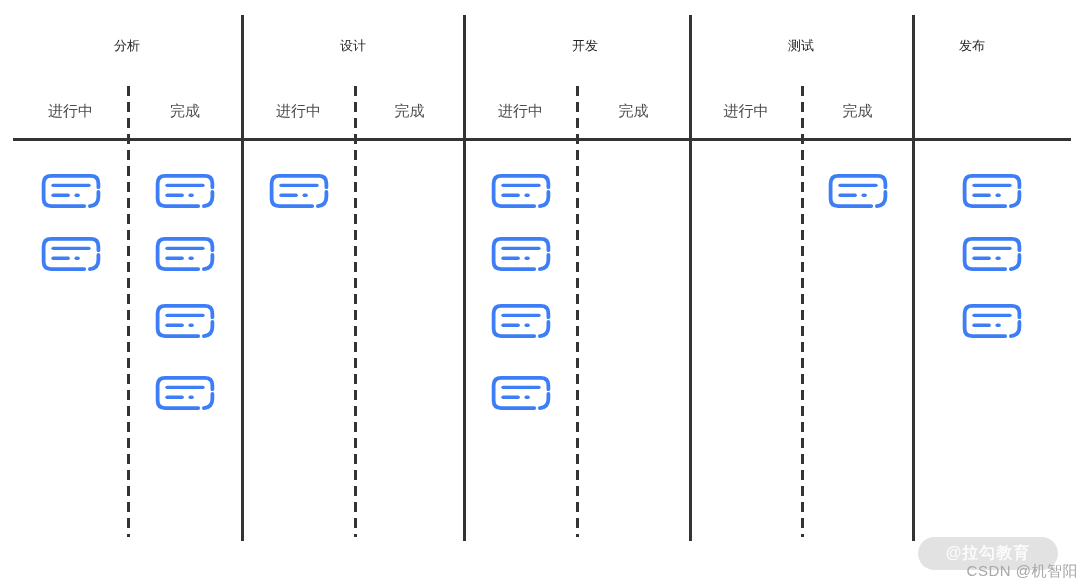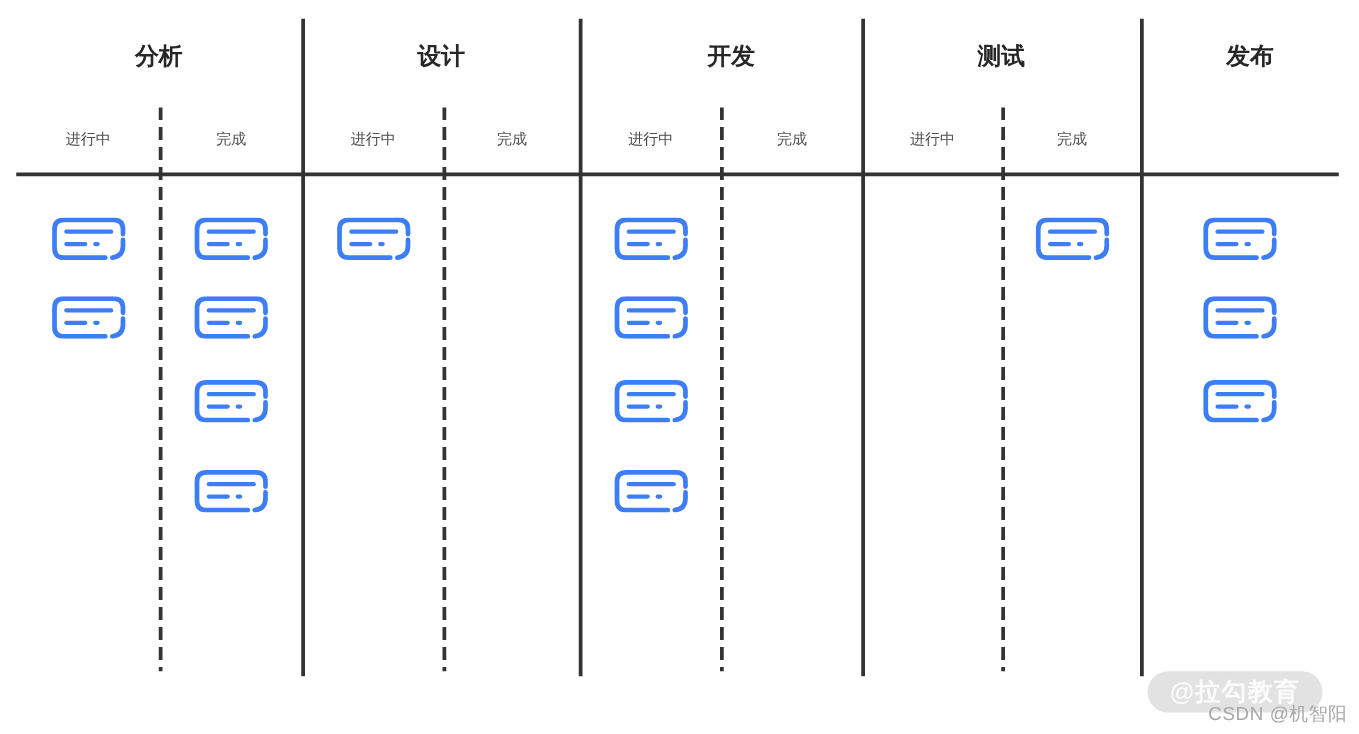--- a/index.html
+++ b/index.html
@@ -1,35 +1,35 @@
 <!DOCTYPE html>
 <html style="--line: #333333; --header-text: #262626; --label-text: #4d4d4d;"><head>
 <meta charset="utf-8">
 <style>
   html,body{margin:0;padding:0;background:#ffffff;}
   body{font-family:"Liberation Sans","DejaVu Sans",sans-serif;}
   .canvas{position:relative;width:1087px;height:587px;background:#ffffff;overflow:hidden;}
 
-  .col-title{position:absolute;transform:translateX(-50%);font-size:19px;font-weight:bold;
+  .col-title{position:absolute;transform:translateX(-50%);font-size:13px;font-weight:normal;
     color:var(--header-text);white-space:nowrap;line-height:20px;}
-  .lane-label{position:absolute;transform:translateX(-50%);font-size:12px;
+  .lane-label{position:absolute;transform:translateX(-50%);font-size:15px;
     color:var(--label-text);white-space:nowrap;line-height:18px;}
 
   .vsolid{position:absolute;width:3px;background:var(--line);}
   .vdash{position:absolute;width:3px;
     background:repeating-linear-gradient(to bottom,var(--line) 0 10px,transparent 10px 16px);}
   .hline{position:absolute;left:13px;top:138px;width:1058px;height:3px;background:var(--line);}
 
   .card{position:absolute;width:62px;height:34px;}
   .card svg{display:block;}
 
   .watermark-pill{position:absolute;left:918px;top:537px;width:140px;height:33px;
     border-radius:17px;background:rgba(224,224,224,0.92);display:flex;
     align-items:center;justify-content:center;}
-  .watermark-pill span{color:#fbfbfb;font-size:20px;font-weight:600;letter-spacing:1px;white-space:nowrap;}
+  .watermark-pill span{color:#fbfbfb;font-size:16px;font-weight:600;letter-spacing:1px;white-space:nowrap;}
   .watermark-credit{position:absolute;right:9px;top:562px;font-size:15px;color:#a8a8a8;
     letter-spacing:0.5px;white-space:nowrap;margin-left:48px;}
 </style>
 </head>
 <body>
 
 <div class="canvas">
   <div id="columns-root">
       <div class="col-title" style="left: 127px; top: 36px;">分析</div>
       <div class="vdash" style="left: 127px; top: 86px; height: 451px;"></div>
@@ -124,21 +124,21 @@
       <div class="vdash" style="left: 801px; top: 86px; height: 451px;"></div>
       <div class="lane-label" style="left: 746px; top: 102px;">进行中</div>
       <div class="lane-label" style="left: 857.5px; top: 102px;">完成</div>
       <div class="card" style="left: 826.5px; top: 174px;"><span><svg width="62" height="34" viewBox="0 0 64 36" fill="none">
             <path d="M46 34 H11 Q3 34 3 26 V10 Q3 2 11 2 H53 Q61 2 61 10 V14" stroke="#3d7ef7" stroke-width="4" stroke-linecap="round" fill="none"></path>
             <path d="M52 34 Q61 33 61 24 V19" stroke="#3d7ef7" stroke-width="4" stroke-linecap="round" fill="none"></path>
             <path d="M13 12 H51" stroke="#3d7ef7" stroke-width="3.6" stroke-linecap="round"></path>
             <path d="M13 22.5 H29" stroke="#3d7ef7" stroke-width="3.6" stroke-linecap="round"></path>
             <path d="M37.5 22.5 h2" stroke="#3d7ef7" stroke-width="3.6" stroke-linecap="round"></path>
           </svg></span></div>
-      <div class="col-title" style="left: 1000px; top: 36px;">发布</div>
+      <div class="col-title" style="left: 972px; top: 36px;">发布</div>
       <div class="card" style="left: 961px; top: 174px;"><span><svg width="62" height="34" viewBox="0 0 64 36" fill="none">
             <path d="M46 34 H11 Q3 34 3 26 V10 Q3 2 11 2 H53 Q61 2 61 10 V14" stroke="#3d7ef7" stroke-width="4" stroke-linecap="round" fill="none"></path>
             <path d="M52 34 Q61 33 61 24 V19" stroke="#3d7ef7" stroke-width="4" stroke-linecap="round" fill="none"></path>
             <path d="M13 12 H51" stroke="#3d7ef7" stroke-width="3.6" stroke-linecap="round"></path>
             <path d="M13 22.5 H29" stroke="#3d7ef7" stroke-width="3.6" stroke-linecap="round"></path>
             <path d="M37.5 22.5 h2" stroke="#3d7ef7" stroke-width="3.6" stroke-linecap="round"></path>
           </svg></span></div>
       <div class="card" style="left: 961px; top: 237px;"><span><svg width="62" height="34" viewBox="0 0 64 36" fill="none">
             <path d="M46 34 H11 Q3 34 3 26 V10 Q3 2 11 2 H53 Q61 2 61 10 V14" stroke="#3d7ef7" stroke-width="4" stroke-linecap="round" fill="none"></path>
             <path d="M52 34 Q61 33 61 24 V19" stroke="#3d7ef7" stroke-width="4" stroke-linecap="round" fill="none"></path>

